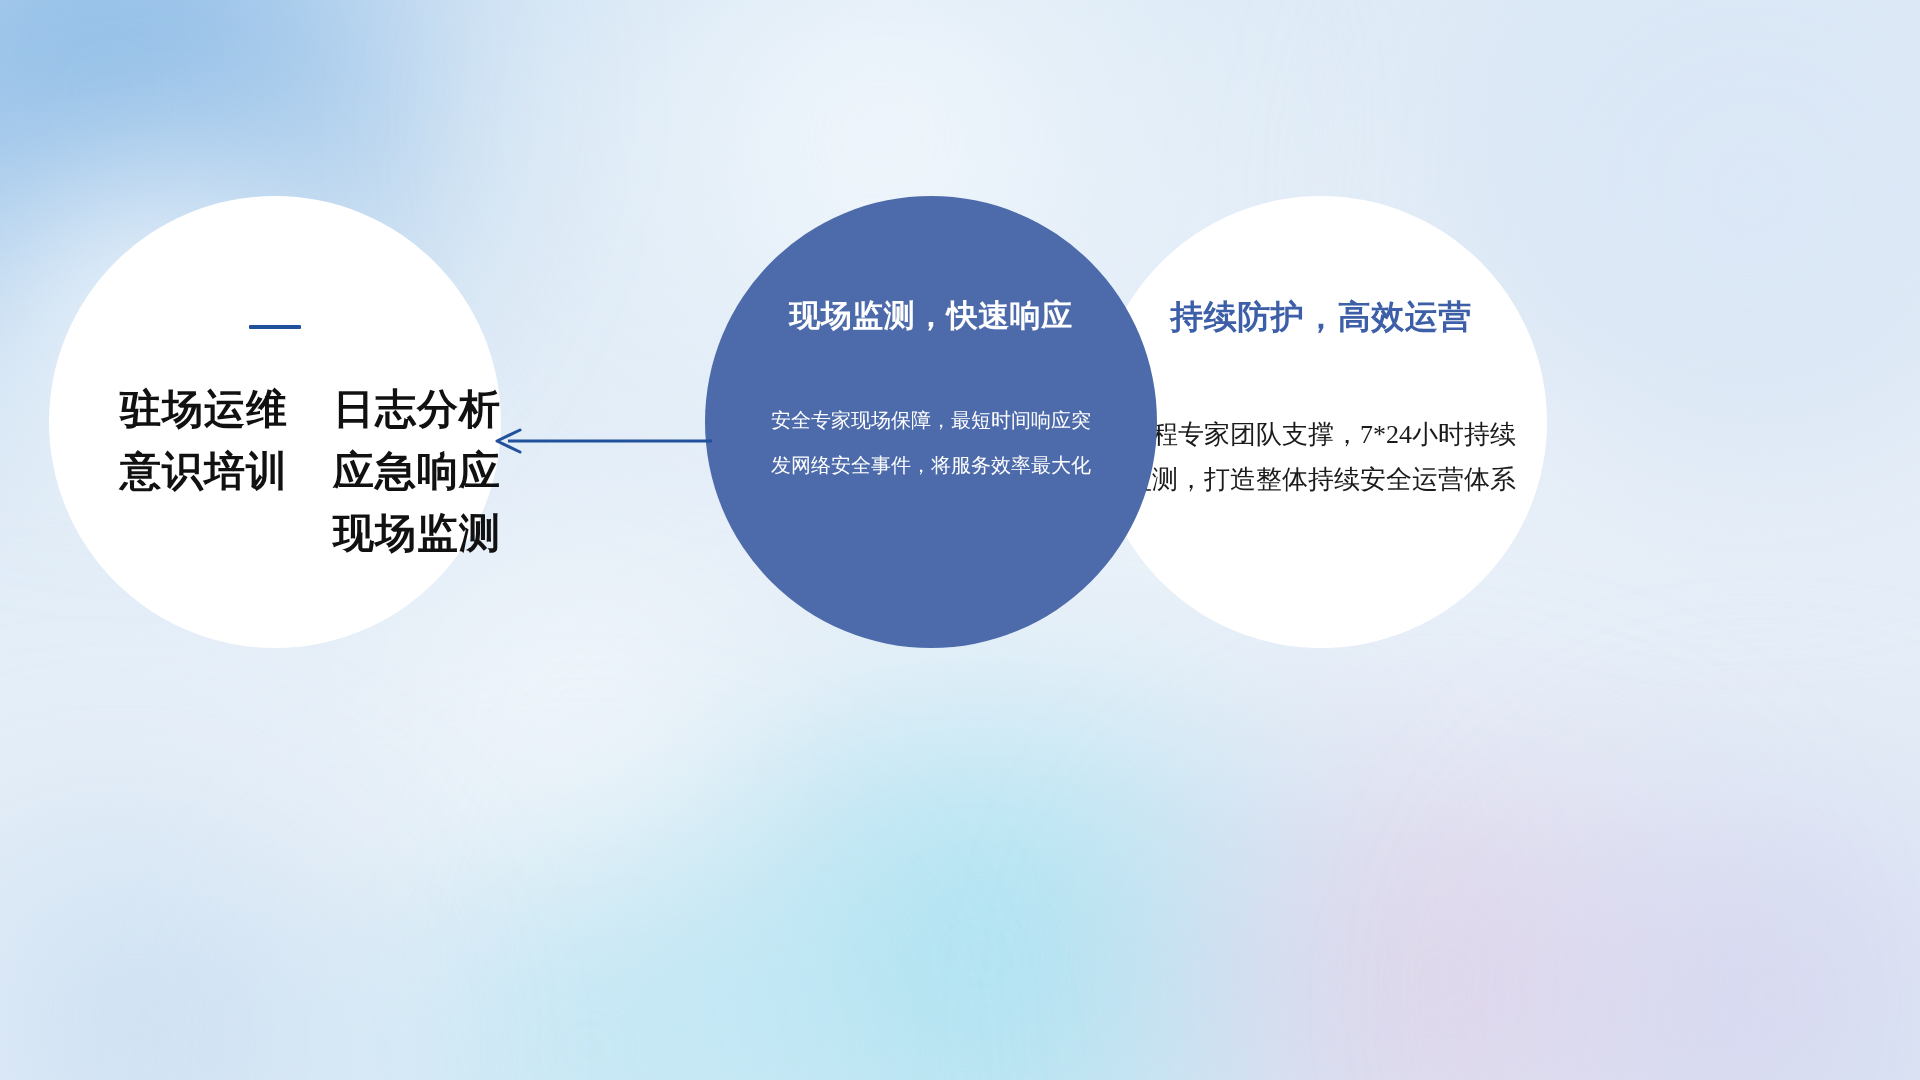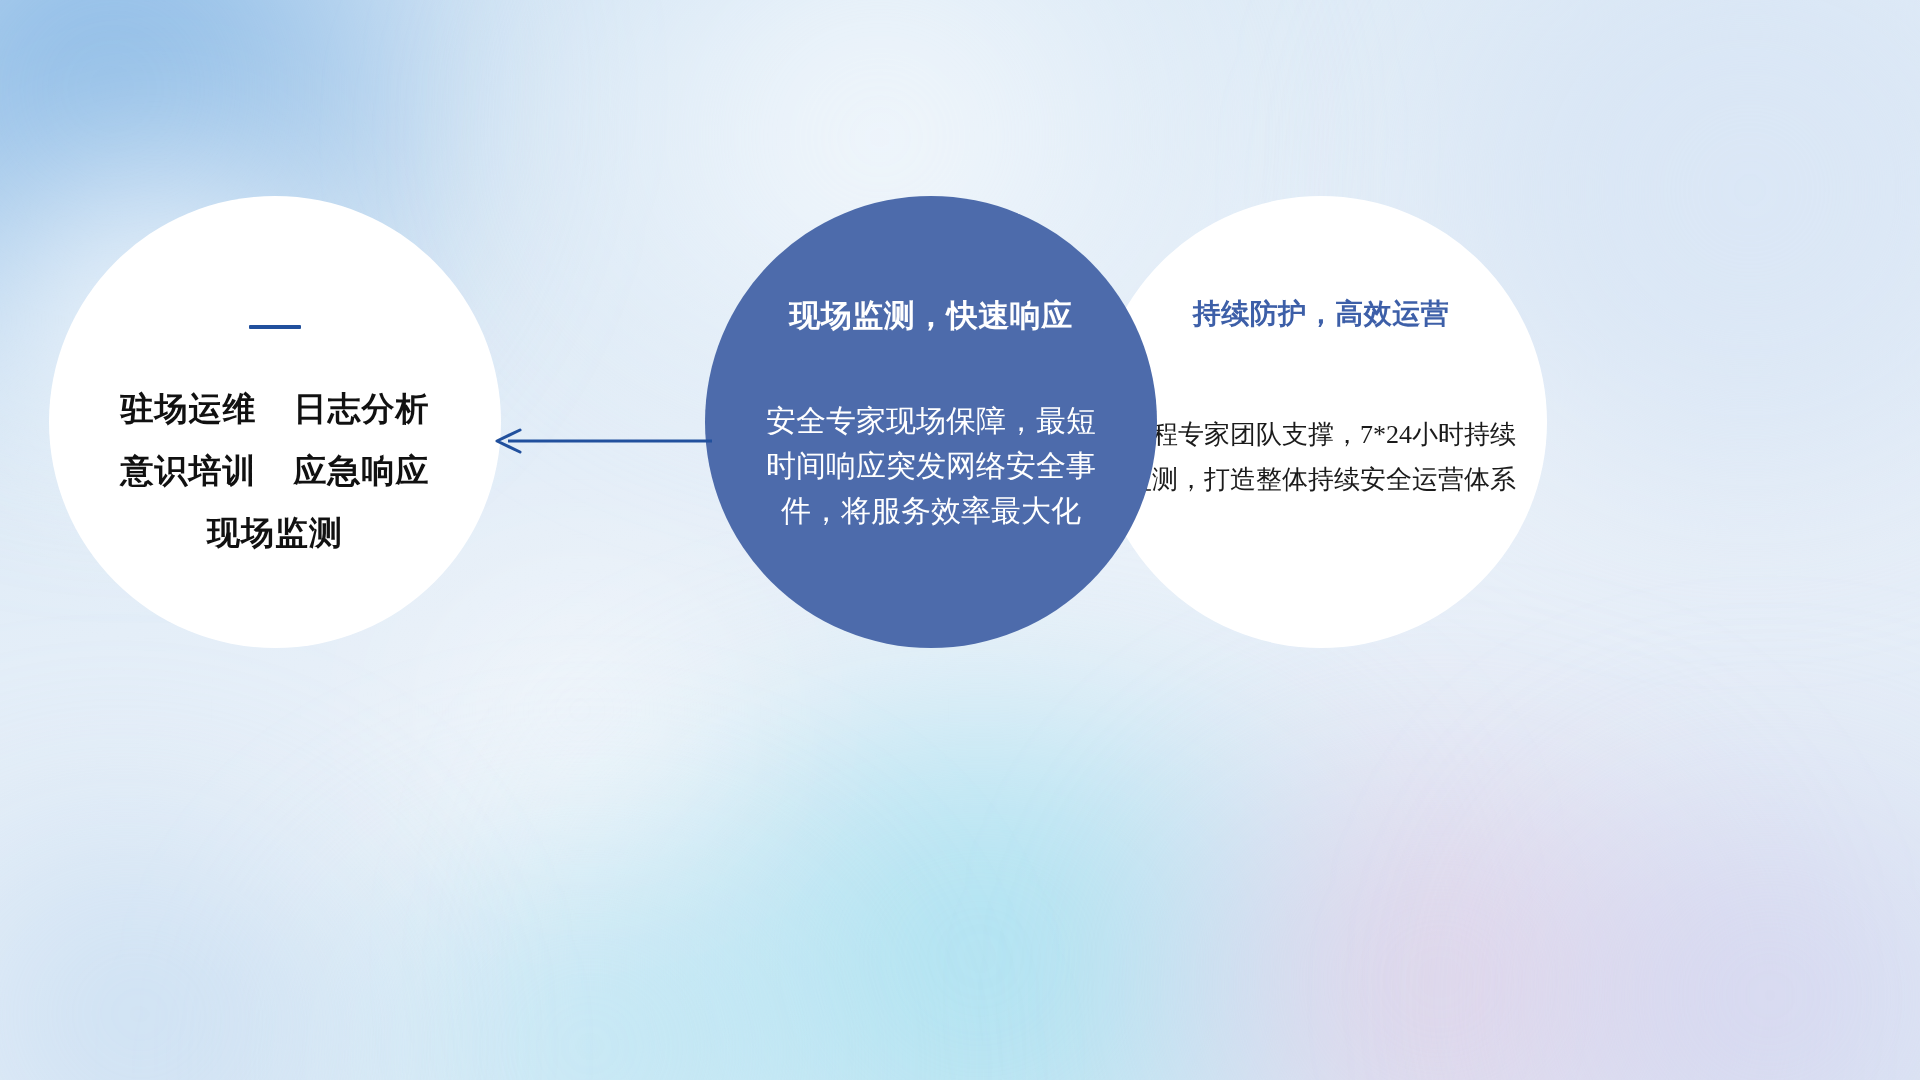--- a/index.html
+++ b/index.html
@@ -133,24 +133,24 @@
     width: 52px;
     height: 4px;
     background: #21509d;
     border-radius: 1px;
   }
   .left-lines {
     position: absolute;
     left: 0;
     right: 0;
     top: 182px;
-    text-align: center;
+    text-align: right;
     color: #111111;
     font-weight: 700;
-    font-size: 33px;
+    font-size: 41px;
     line-height: 62px;
     letter-spacing: 1px;
   }
   .left-lines .row { white-space: pre; }
 
   
   .center-head {
     position: absolute;
     left: 50%;
     transform: translateX(-50%);
@@ -162,36 +162,36 @@
     letter-spacing: 0.5px;
     z-index: 6;
   }
   .center-body {
     position: absolute;
     left: 50%;
     transform: translateX(-50%);
     top: 202px;
     width: 336px;
     color: #ffffff;
-    font-size: 30px;
+    font-size: 20px;
     line-height: 45px;
     text-align: center;
     z-index: 6;
   }
 
   
   .right-head {
     position: absolute;
     left: 50%;
     transform: translateX(-50%);
     top: 99px;
     white-space: nowrap;
     color: #3d5fa8;
     font-weight: 700;
-    font-size: 28px;
+    font-size: 33px;
     letter-spacing: 0.5px;
     z-index: 6;
   }
   .right-body {
     position: absolute;
     left: 50%;
     transform: translateX(-50%);
     top: 216px;
     width: 400px;
     color: #1b1b1b;

